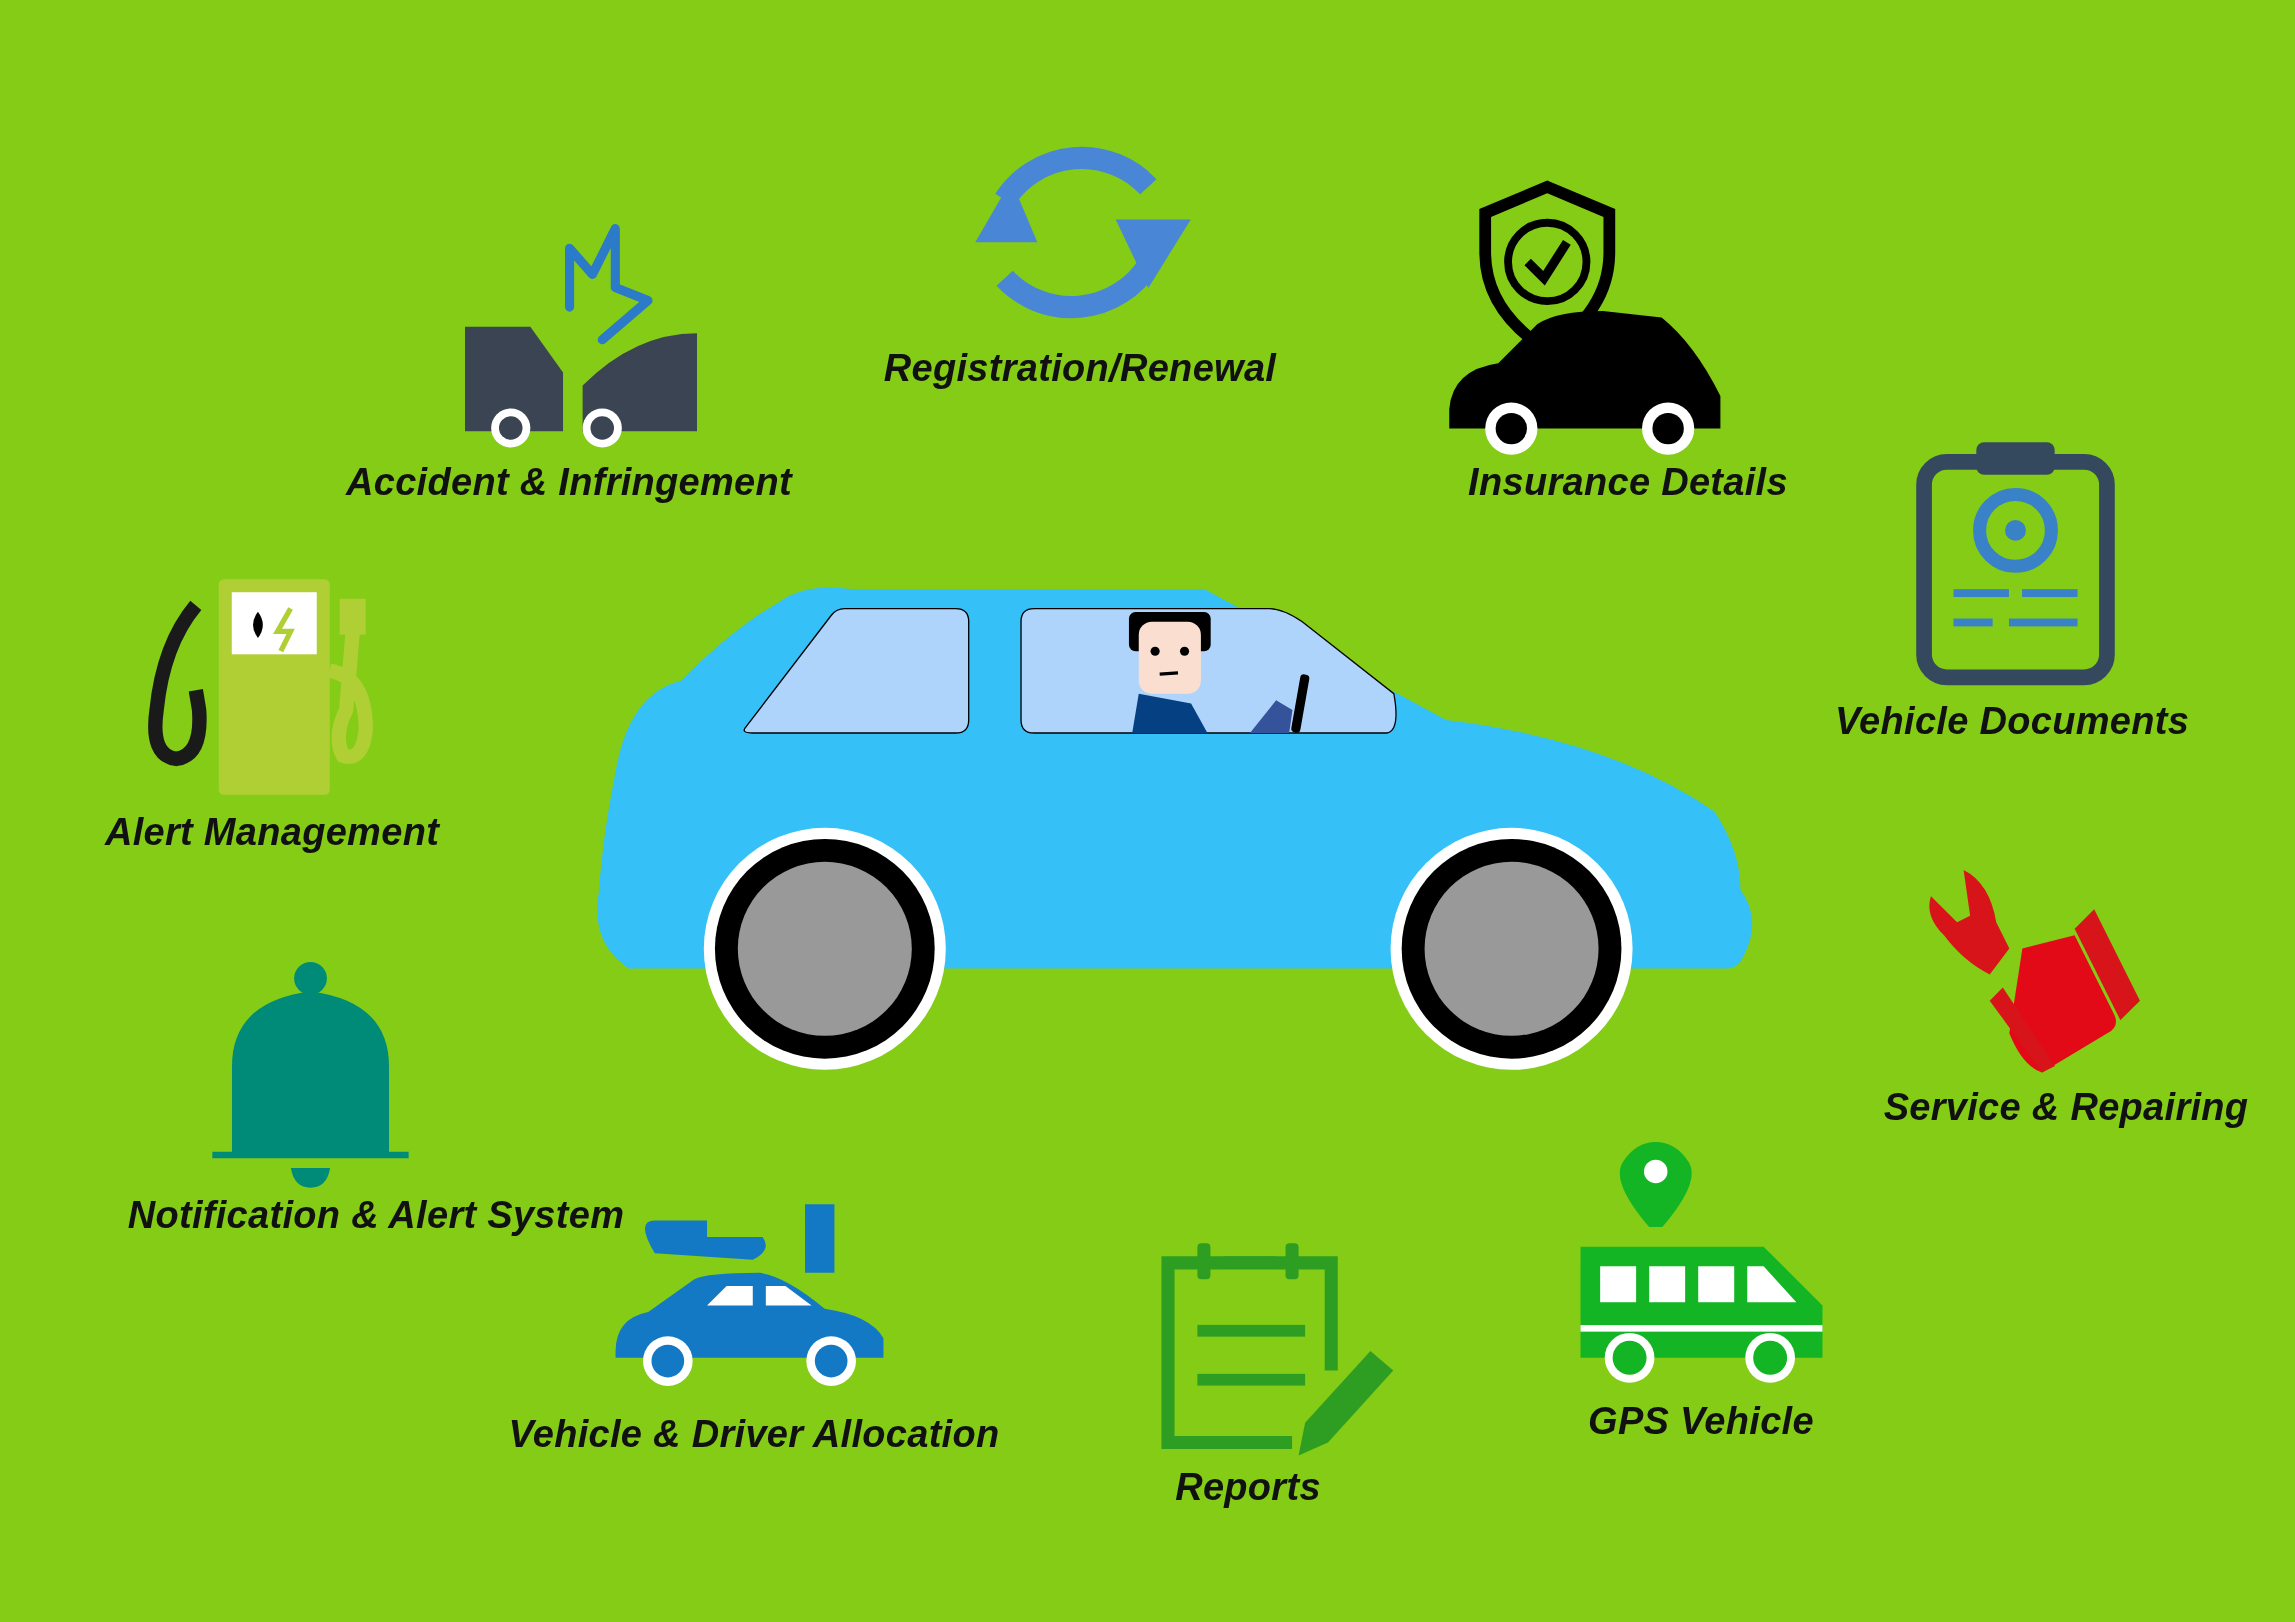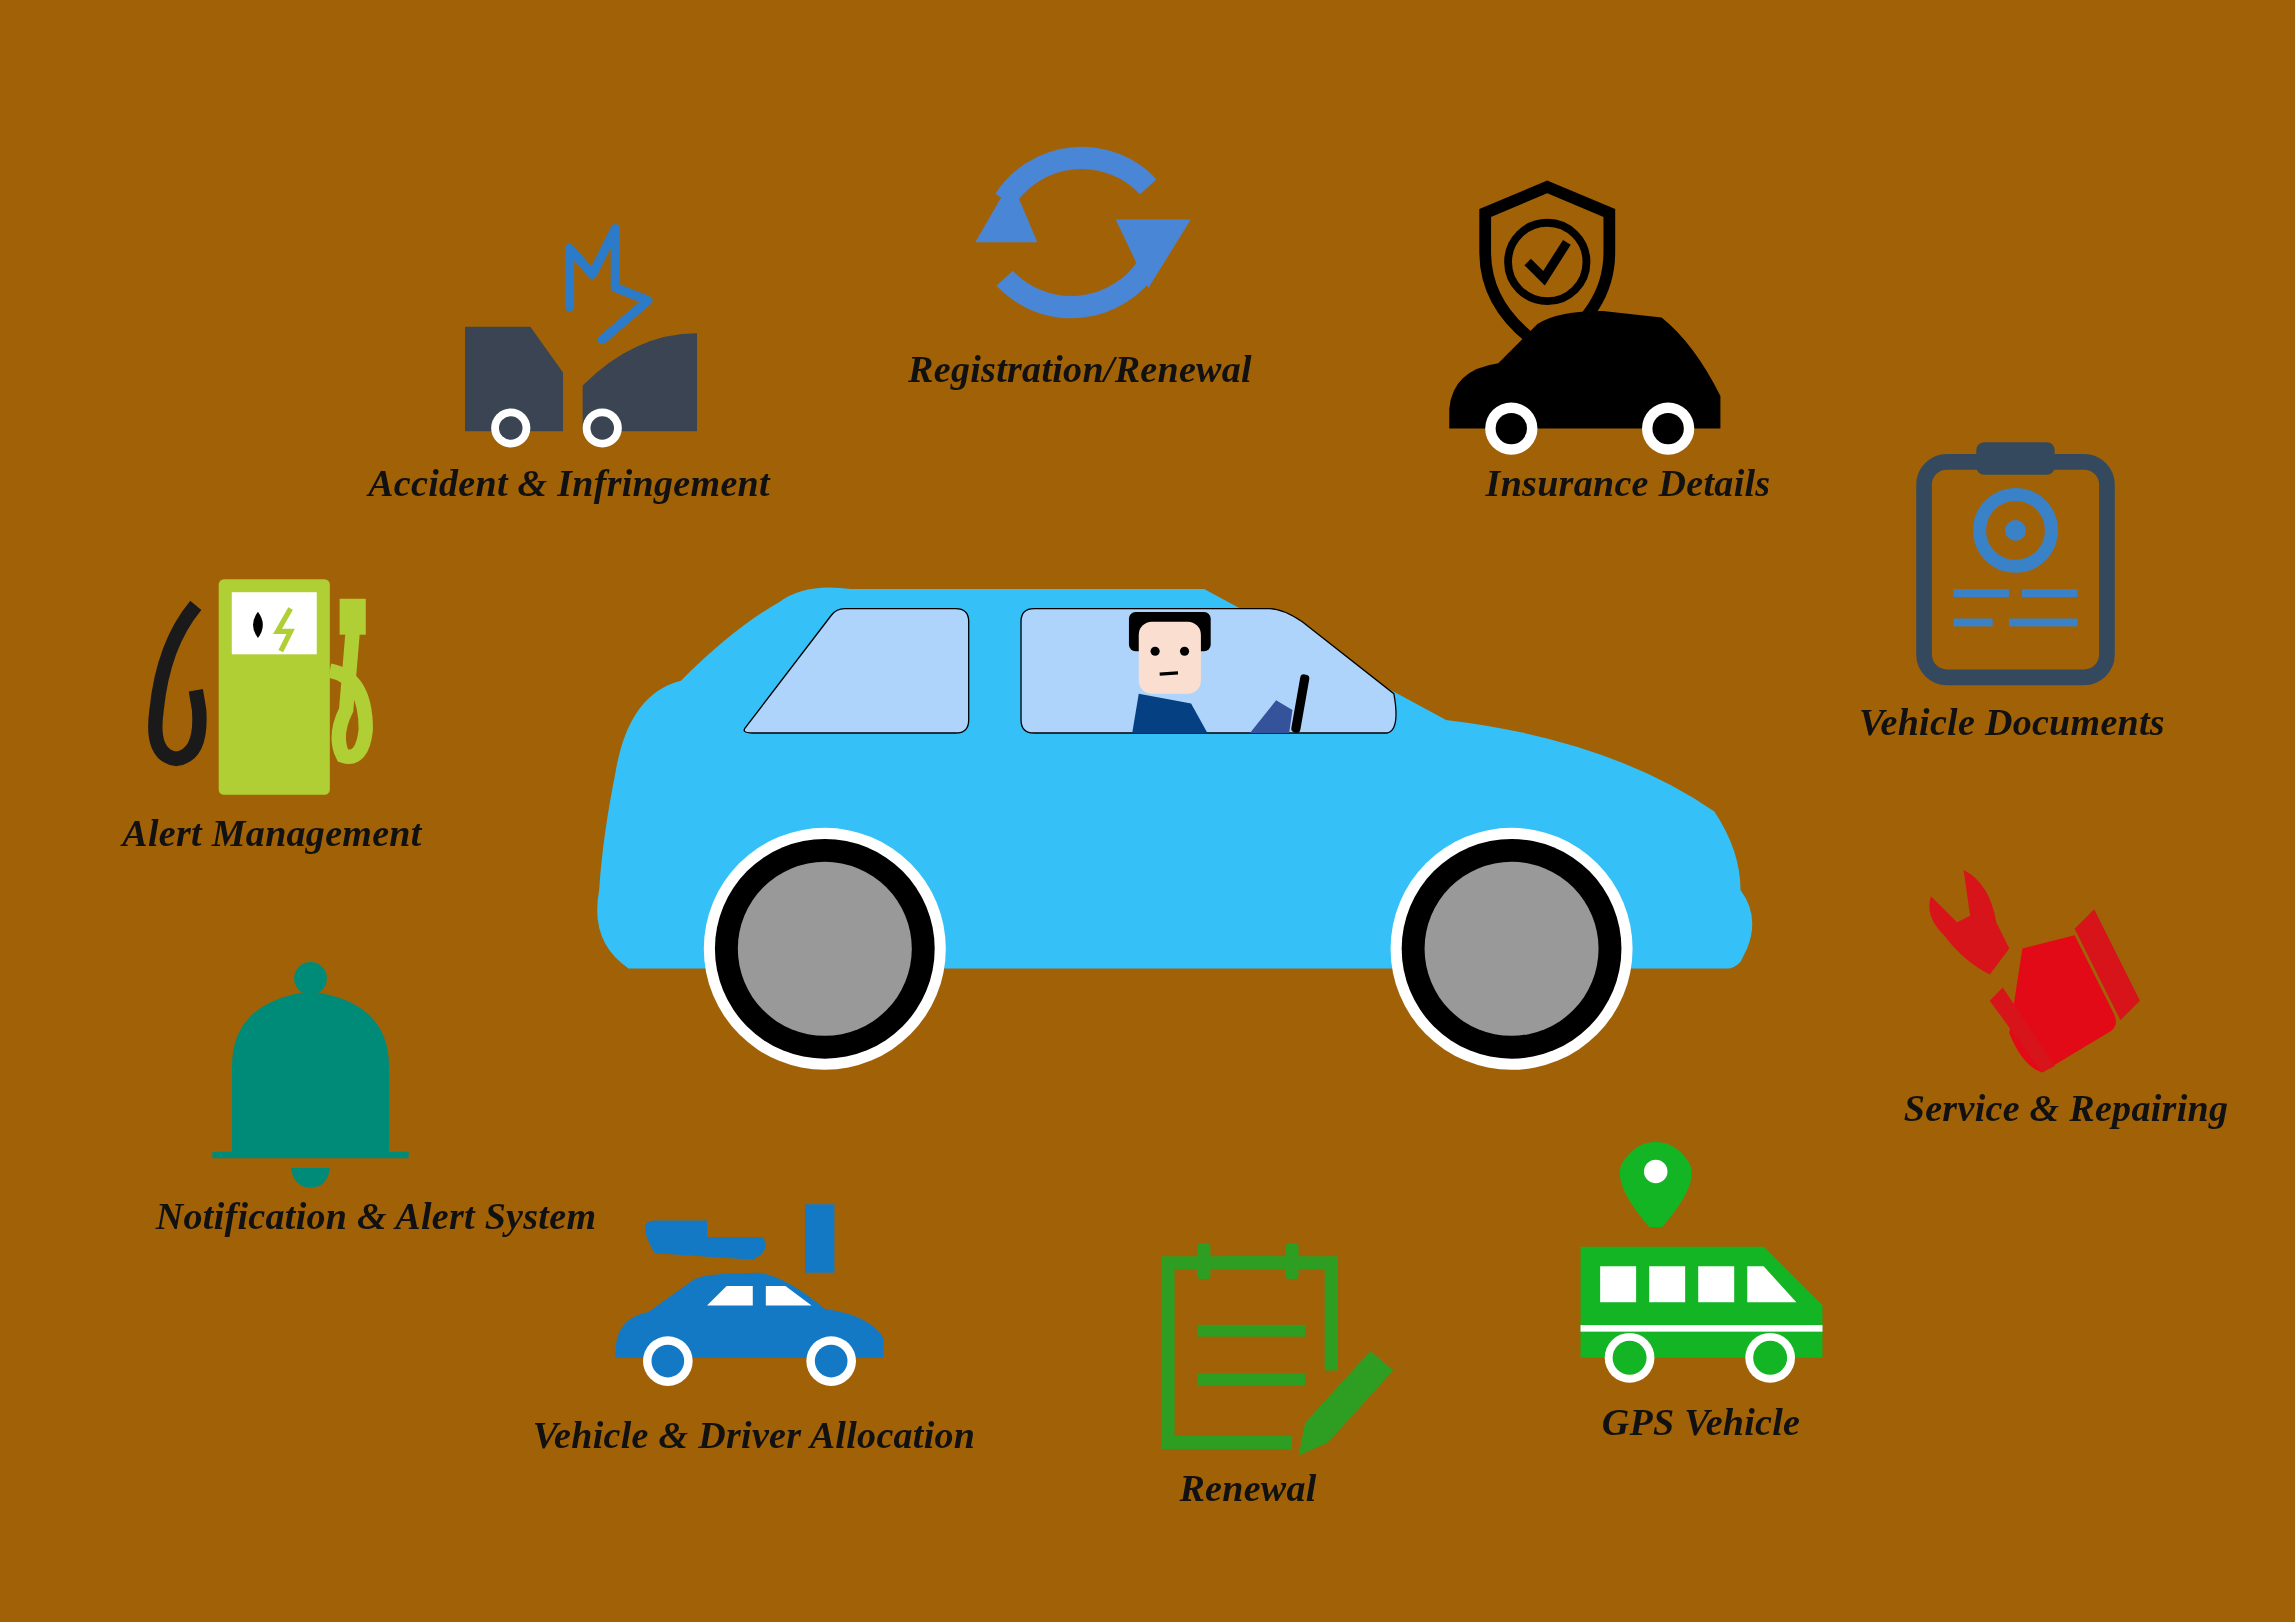--- a/index.html
+++ b/index.html
@@ -1,16 +1,16 @@
 <!DOCTYPE html>
 <html style="font-size:10.5px"><head>
 <meta charset="utf-8">
 <style>
   html,body{margin:0;padding:0;background:#fff;}
-  #canvas{position:relative;width:2295px;height:1623px;background:#a16207;overflow:hidden;font-family:Liberation Serif, serif;}
+  #canvas{position:relative;width:2295px;height:1623px;background:#84cc16;overflow:hidden;font-family:Liberation Sans, sans-serif;}
   .feature{position:absolute;}
   .label{position:absolute;font-style:italic;font-weight:bold;font-size:38px;color:#111;white-space:nowrap;transform:translateX(-50%);letter-spacing:0.3px;}
   svg{position:absolute;overflow:visible;}
 </style>
 </head>
 <body>
 
 <div id="canvas">
 
   <svg style="left:589px;top:576px;" width="1178" height="484" viewBox="0 0 1800 740">
@@ -134,21 +134,21 @@
   <div class="feature">
     <svg style="left:1161px;top:1240px;" width="236" height="222" viewBox="0 0 360 340">
       <path d="M200,310 L10,310 L10,35 L260,35 L260,200" fill="none" stroke="#2E9E22" stroke-width="20"></path>
       <rect x="55" y="5" width="20" height="55" rx="6" fill="#2E9E22"></rect>
       <rect x="190" y="5" width="20" height="55" rx="6" fill="#2E9E22"></rect>
       <rect x="95" y="25" width="80" height="18" fill="#2E9E22"></rect>
       <rect x="55" y="130" width="165" height="18" fill="#2E9E22"></rect>
       <rect x="55" y="205" width="165" height="18" fill="#2E9E22"></rect>
       <path d="M210,330 L220,280 L320,170 L355,200 L255,310 Z" fill="#2E9E22"></path>
     </svg>
-    <div class="label" style="left:1248px;top:1466px;">Renewal</div>
+    <div class="label" style="left:1248px;top:1466px;">Reports</div>
   </div>
 
   <div class="feature">
     <svg style="left:1574px;top:1142px;" width="255" height="242" viewBox="0 0 390 370">
       <path d="M115,130 Q55,60 75,30 Q95,0 125,0 Q155,0 175,30 Q195,60 135,130 Z" fill="#13B524"></path>
       <circle cx="125" cy="45" r="18" fill="#fff"></circle>
       <path d="M10,160 L290,160 L380,250 L380,330 L10,330 Z" fill="#13B524"></path>
       <rect x="40" y="190" width="55" height="55" fill="#fff"></rect>
         <rect x="115" y="190" width="55" height="55" fill="#fff"></rect>
       <rect x="190" y="190" width="55" height="55" fill="#fff"></rect>

